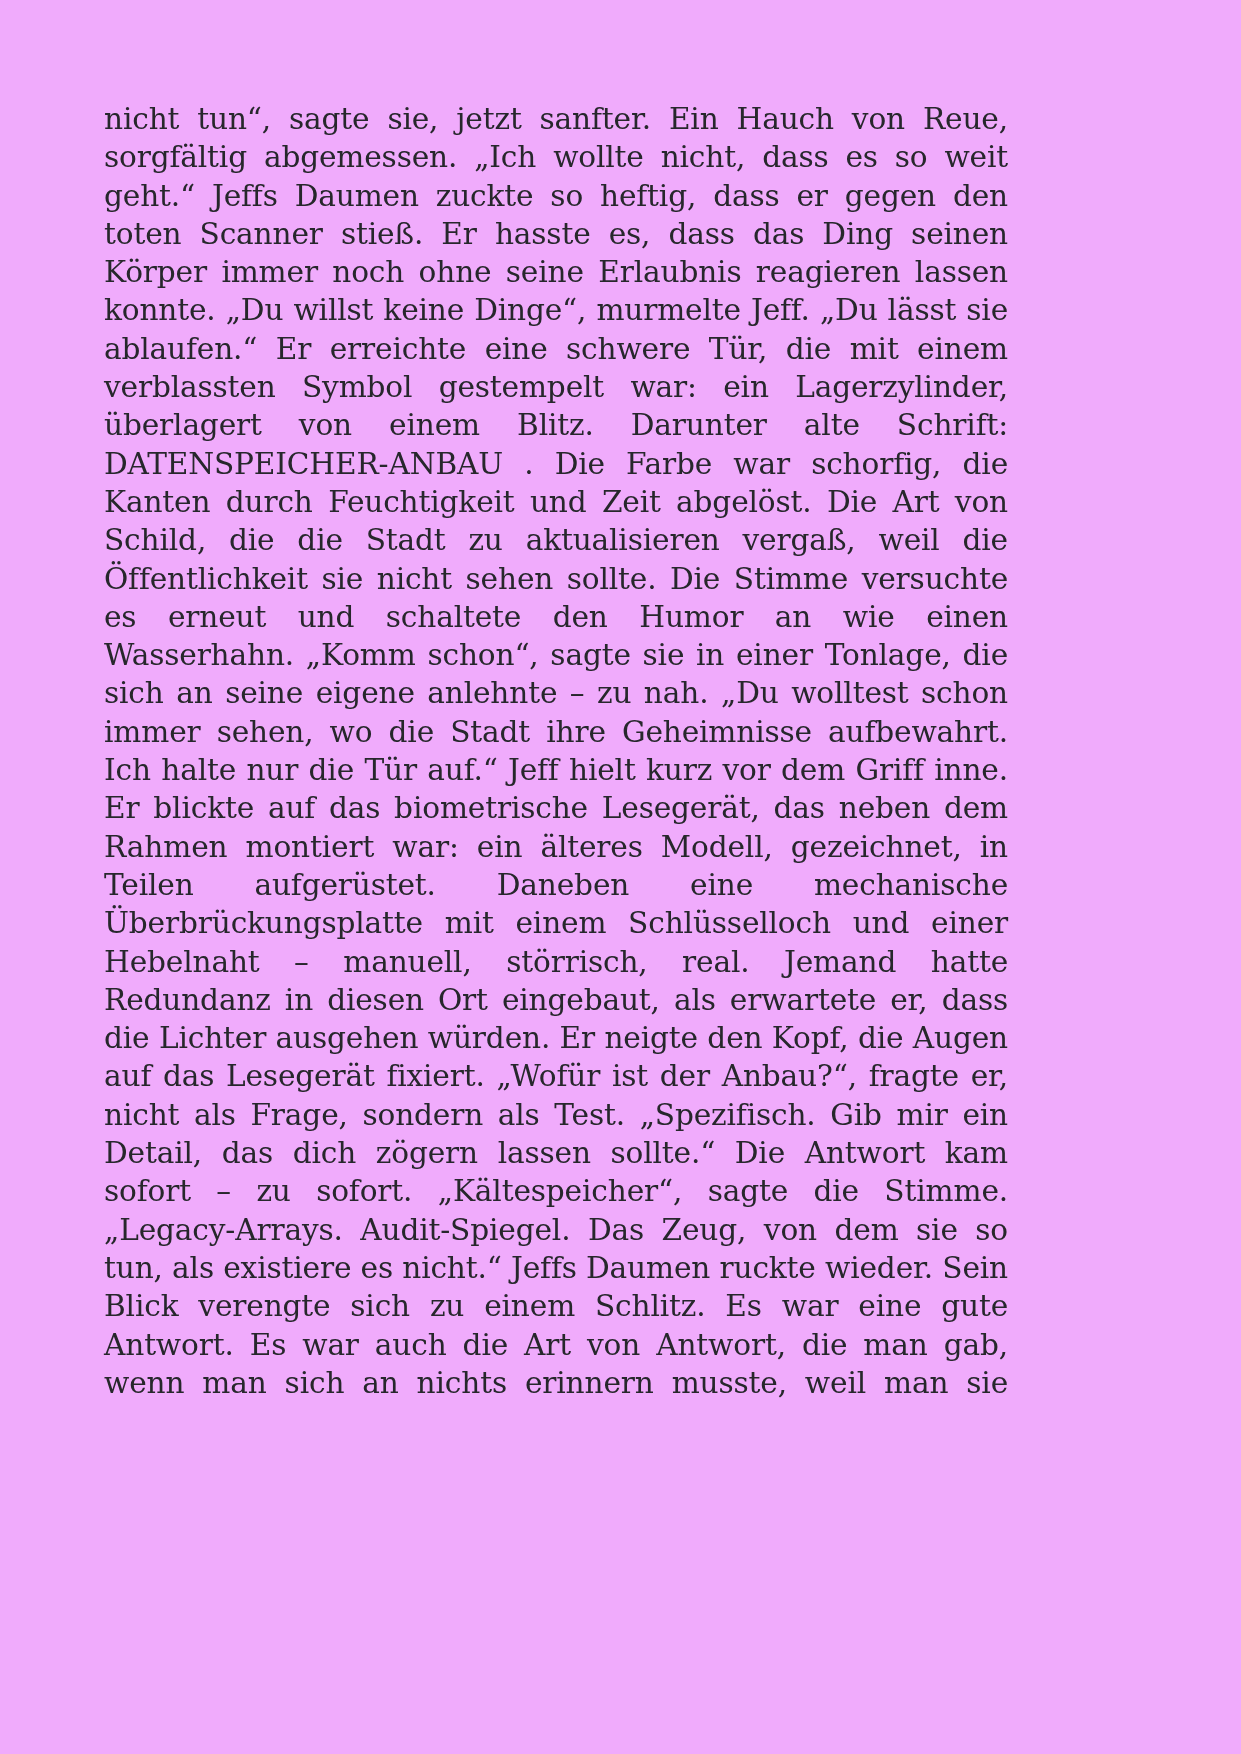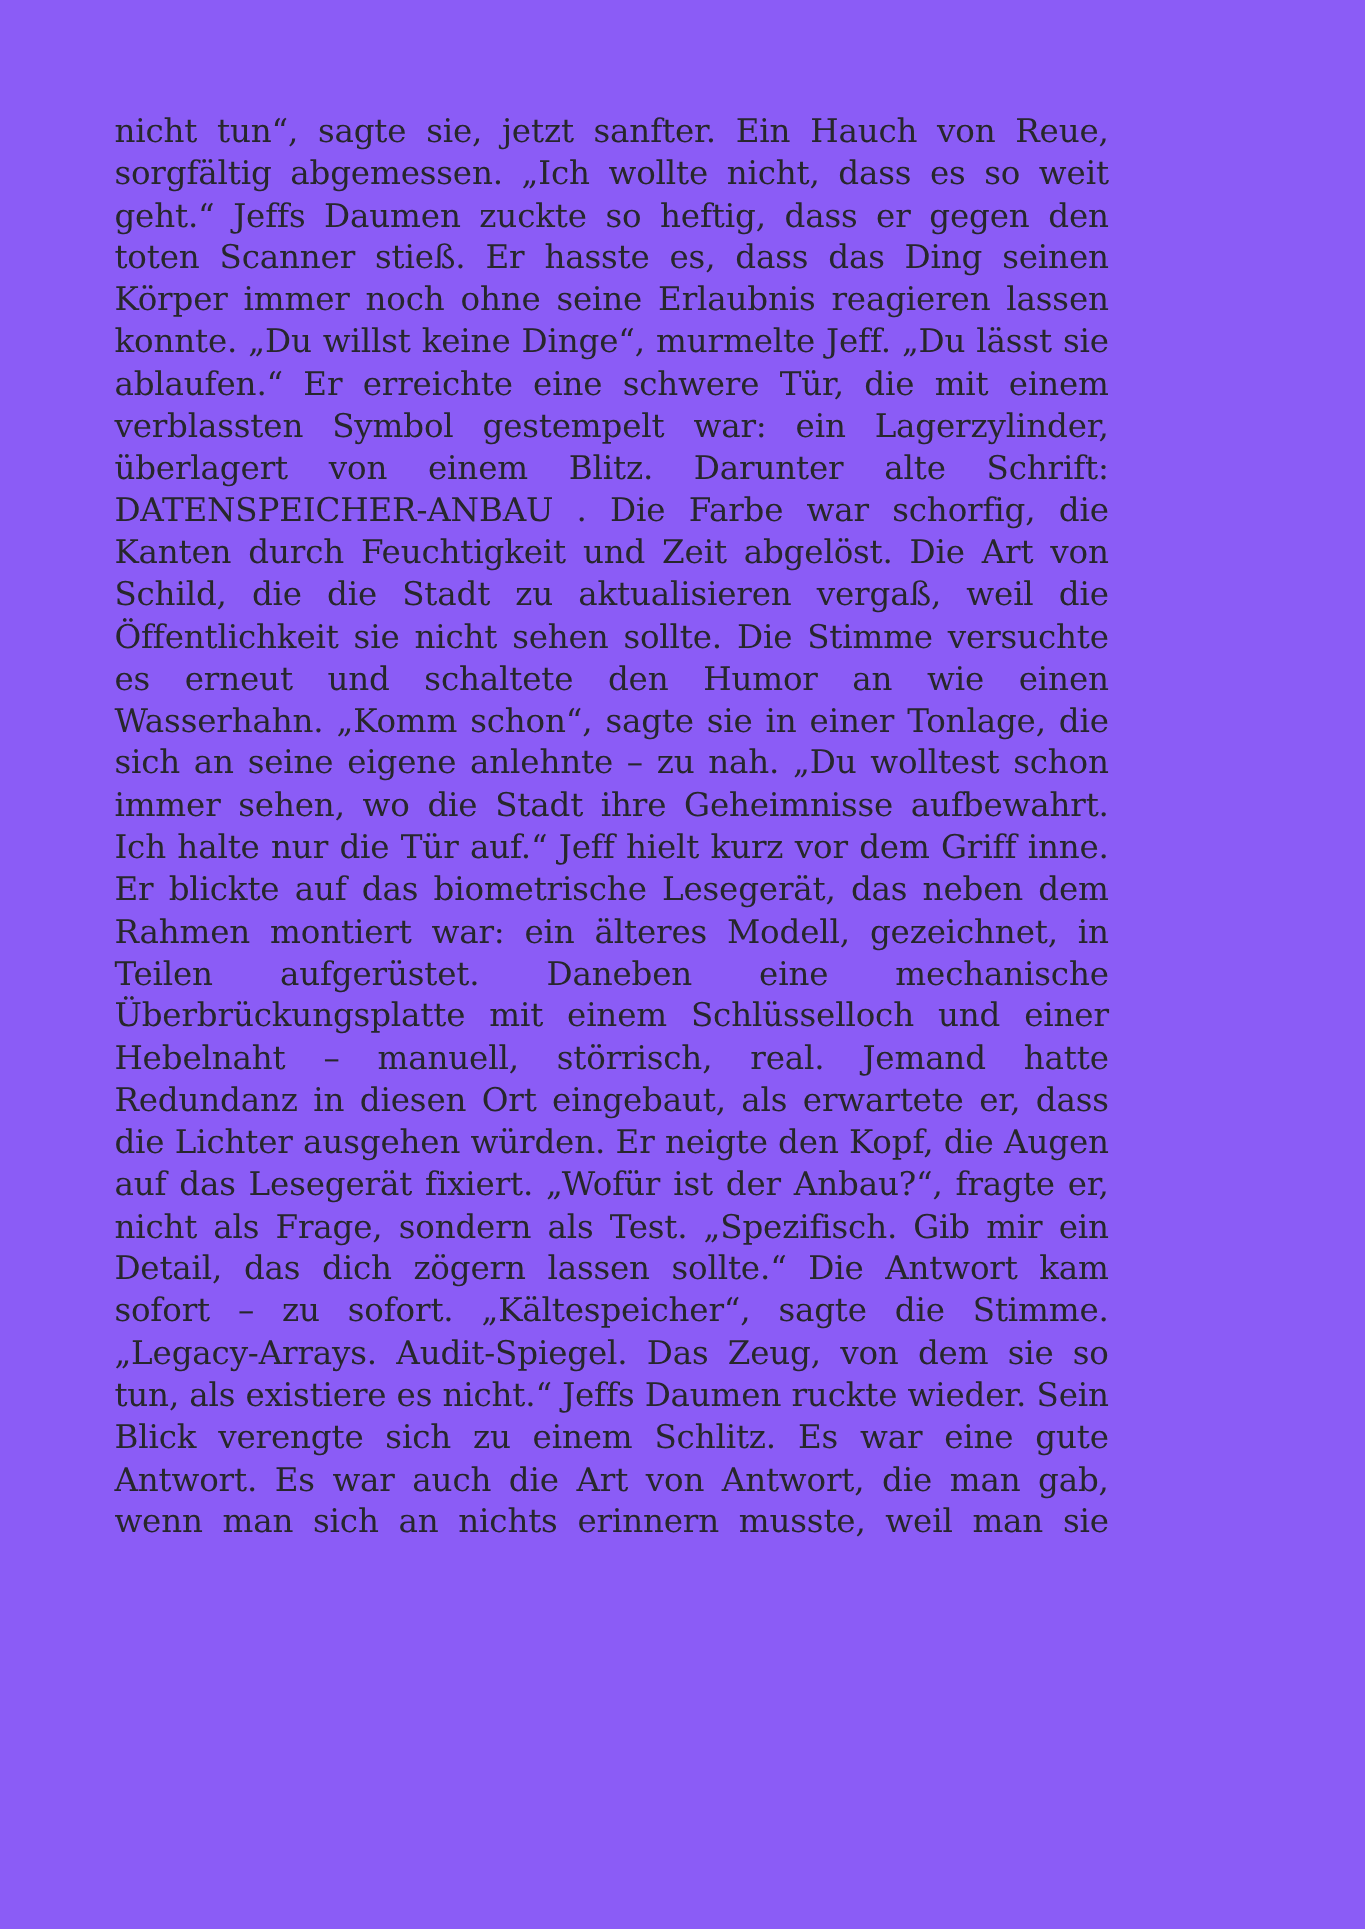--- a/index.html
+++ b/index.html
@@ -10,21 +10,21 @@
   body {
     width: 1241px;
     height: 1754px;
     background: #e4d1a9;
     overflow: hidden;
   }
   .page {
     position: relative;
     width: 1241px;
     height: 1754px;
-    background: #8b5cf6;
+    background: #f0abfc;
     box-sizing: border-box;
   }
   .text-column {
     position: absolute;
     left: 104px;
     top: 100px;
     width: 904px;
   }
   .para {
     margin: 0;

